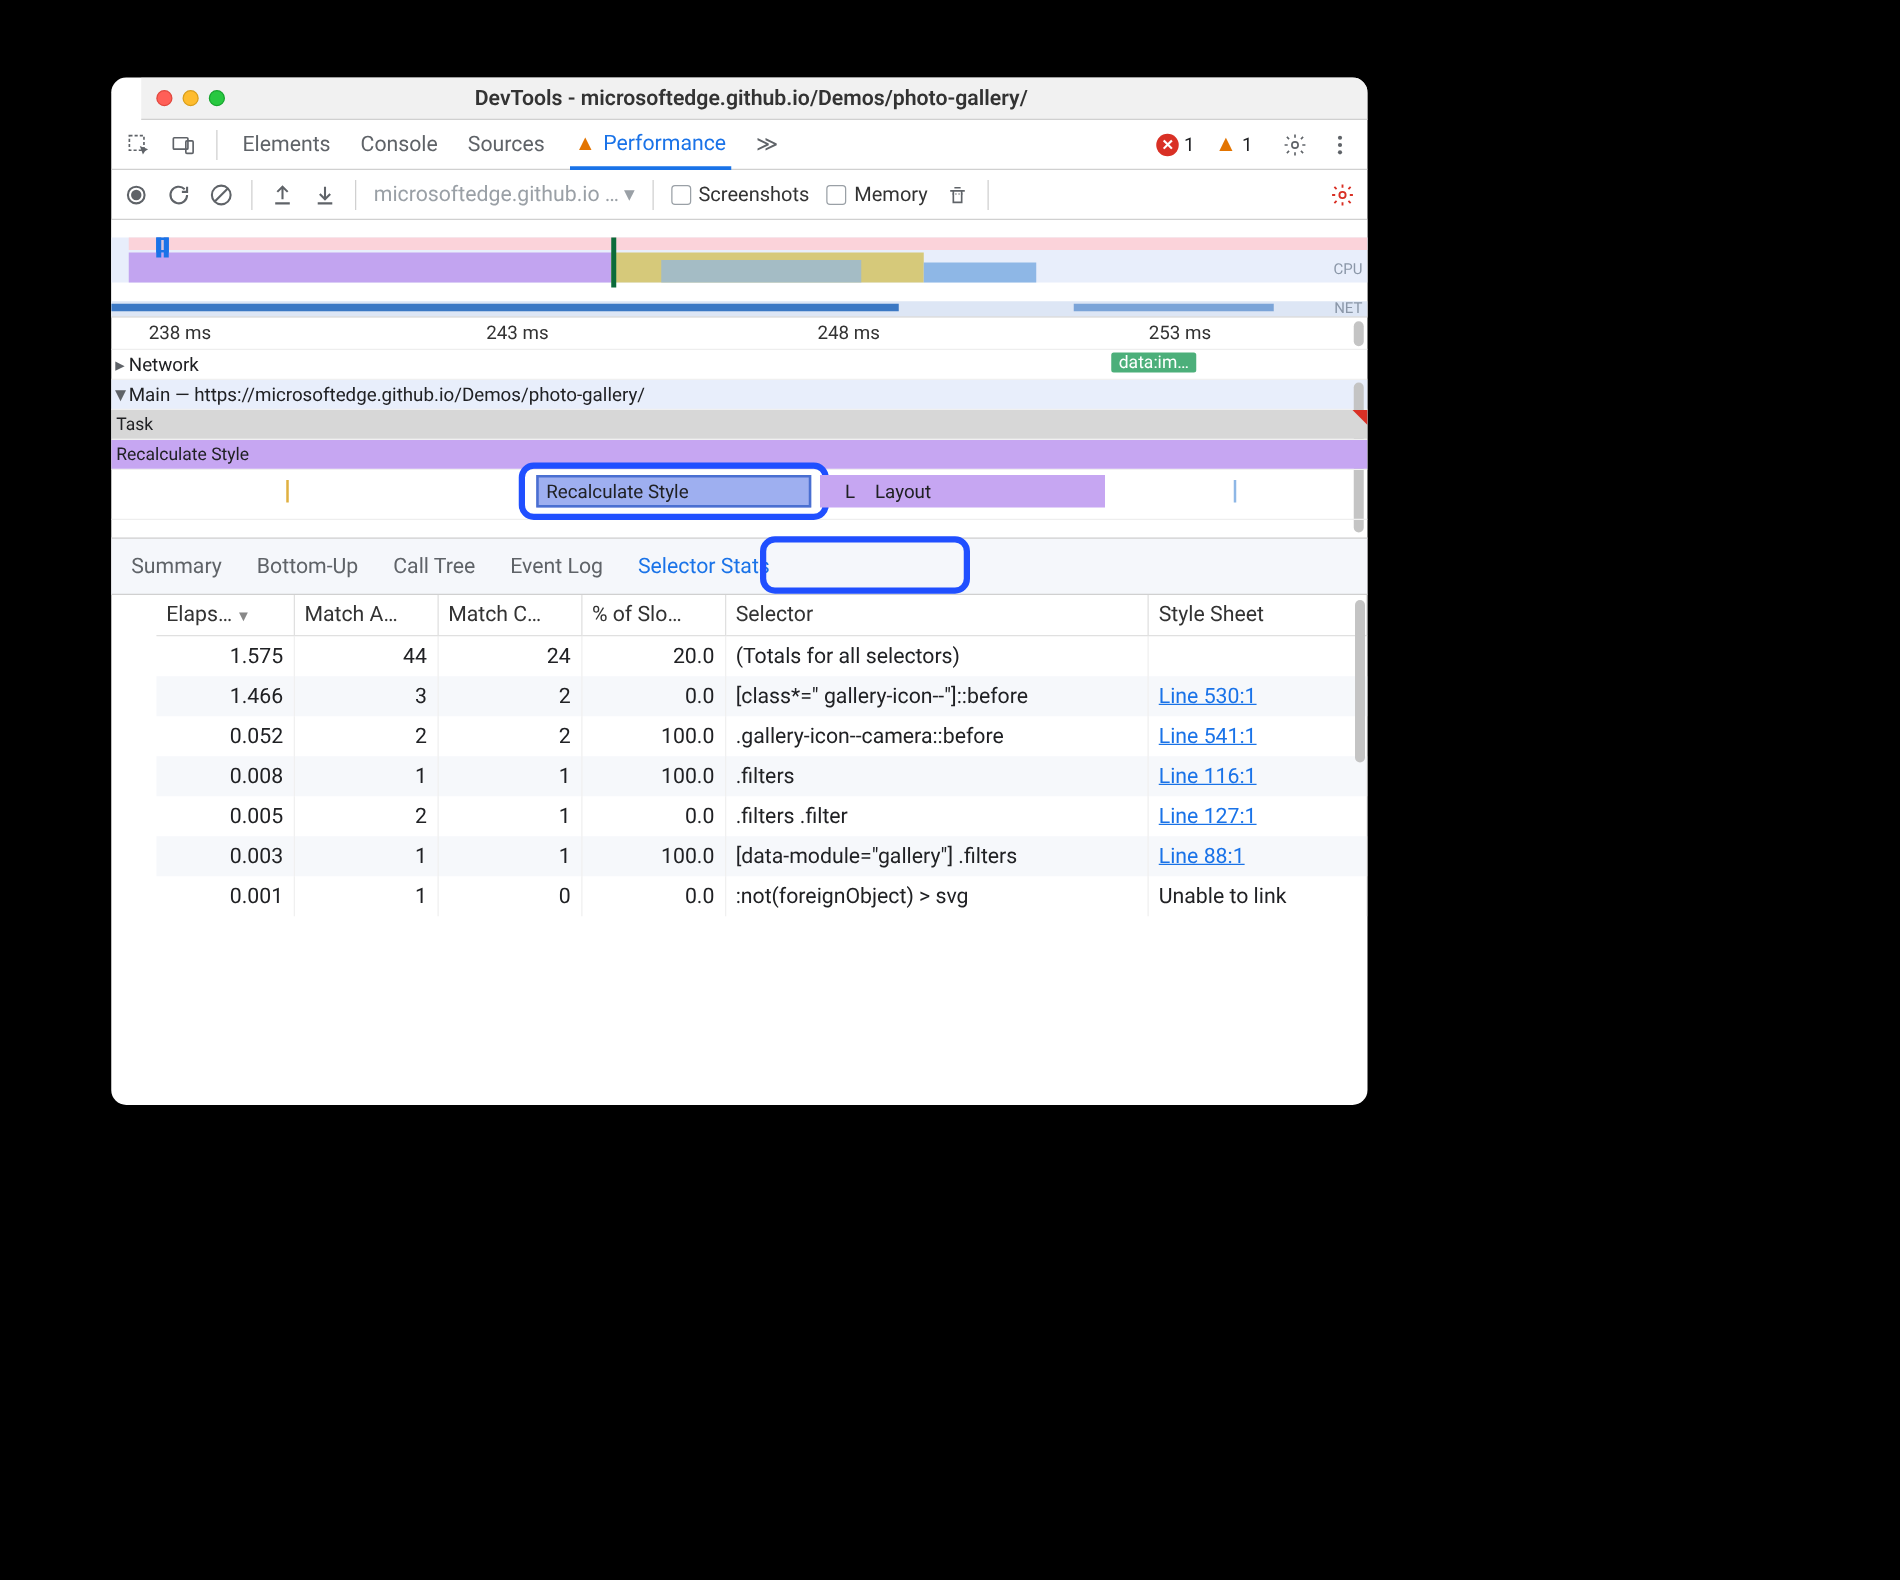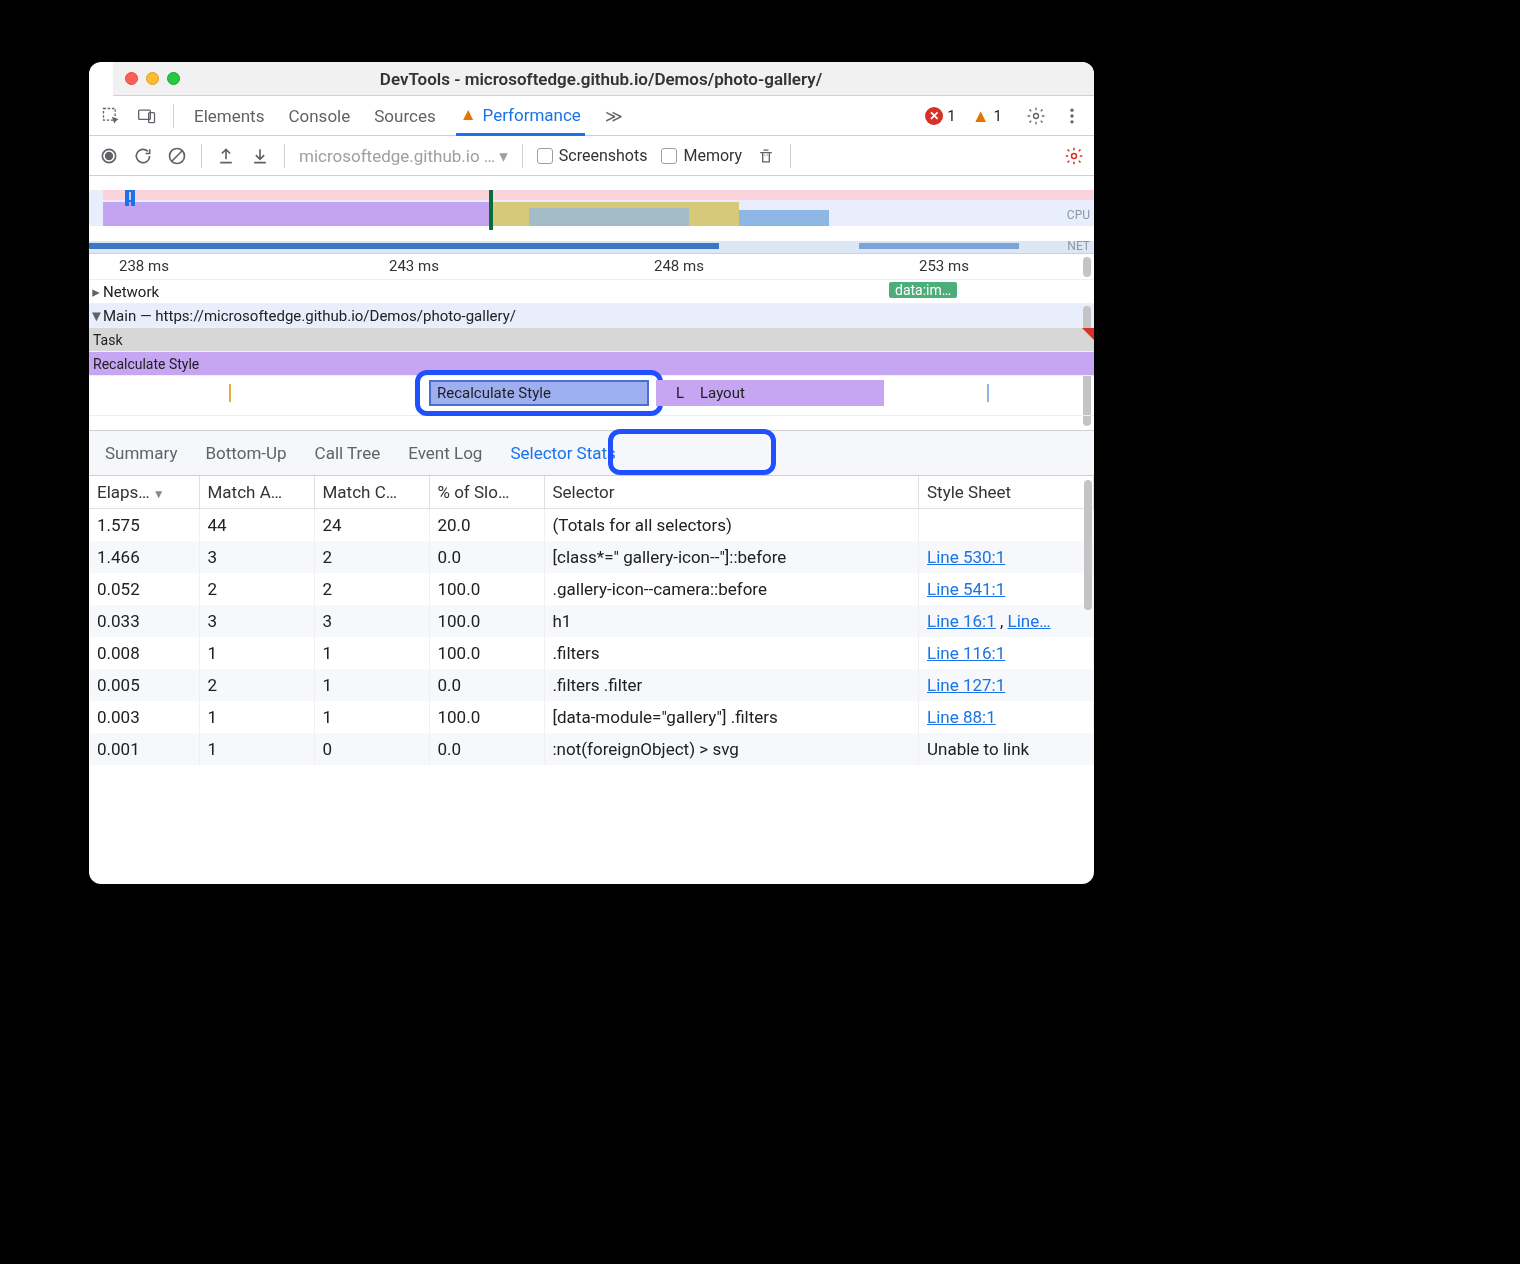--- a/index.html
+++ b/index.html
@@ -57,27 +57,27 @@
   .flame-bar { position:absolute; top:4px; height:26px; background:#c6a6f2; border:1px solid #a87fe0; font-size:15px; display:flex; align-items:center; padding-left:6px;}
   .highlight-box { position:absolute; border:5px solid #204fff; border-radius:12px; pointer-events:none;}
   .flame-layout { position:absolute; top:4px; height:26px; background:#c6a6f2; font-size:15px; display:flex; align-items:center; padding-left:10px;}
   .net-chip { position:absolute; background:#4caf7a; color:#fff; font-size:14px; padding:0 6px; border-radius:2px;}
   .red-tri-corner { position:absolute; right:0; top:0; width:0; height:0; border-left:12px solid transparent; border-top:12px solid #d93025;}
   
   .btabs { height:46px; border-top:1px solid #d0d0d0; border-bottom:1px solid #d0d0d0; background:#f5f7fb; display:flex; align-items:center; gap:28px; padding:0 16px; font-size:17px; color:#5f6368;}
   .btab { cursor:pointer;}
   .btab.active { color:#1a73e8;}
   
-  .tbl { flex:1; overflow:auto;}
+  .tbl { flex:1; overflow:auto;margin-left:36px;}
   table { width:100%; border-collapse:collapse; font-size:17px;}
   th { text-align:left; font-weight:400; padding:6px 8px; border-bottom:1px solid #e0e0e0; border-right:1px solid #e0e0e0; color:#333; white-space:nowrap;}
   th.sorted::after { content:" ▼"; color:#888; font-size:12px;}
   td { padding:6px 8px; border-right:1px solid #f0f0f0; white-space:nowrap;}
   tr:nth-child(even) td { background:#f6f8fb;}
-  td.num { }
+  td.num { text-align:right;}
   td a, .link { color:#1a73e8; text-decoration:underline; cursor:pointer;}
   .scroll-ind { position:absolute; right:3px; width:8px; background:#c4c4c4; border-radius:4px;}
 </style>
 </head>
 <body>
 
 <div class="window">
 
   <div class="titlebar">
     <div class="traffic">
@@ -297,28 +297,20 @@
           </tr>
           <tr>
             <td class="num">0.052</td>
             <td class="num">2</td>
             <td class="num">2</td>
             <td class="num">100.0</td>
             <td>.gallery-icon--camera::before</td>
             <td><a>Line 541:1</a></td>
           </tr>
           <tr>
-            <td class="num">0.033</td>
-            <td class="num">3</td>
-            <td class="num">3</td>
-            <td class="num">100.0</td>
-            <td>h1</td>
-            <td><a>Line 16:1</a> , <a>Line…</a></td>
-          </tr>
-          <tr>
             <td class="num">0.008</td>
             <td class="num">1</td>
             <td class="num">1</td>
             <td class="num">100.0</td>
             <td>.filters</td>
             <td><a>Line 116:1</a></td>
           </tr>
           <tr>
             <td class="num">0.005</td>
             <td class="num">2</td>

